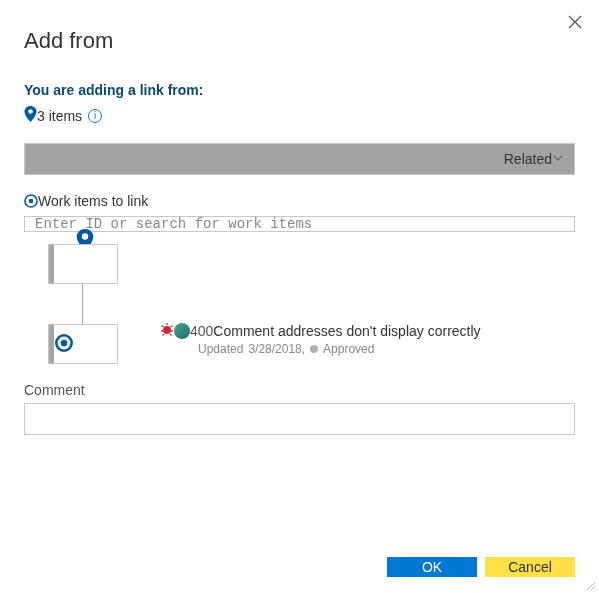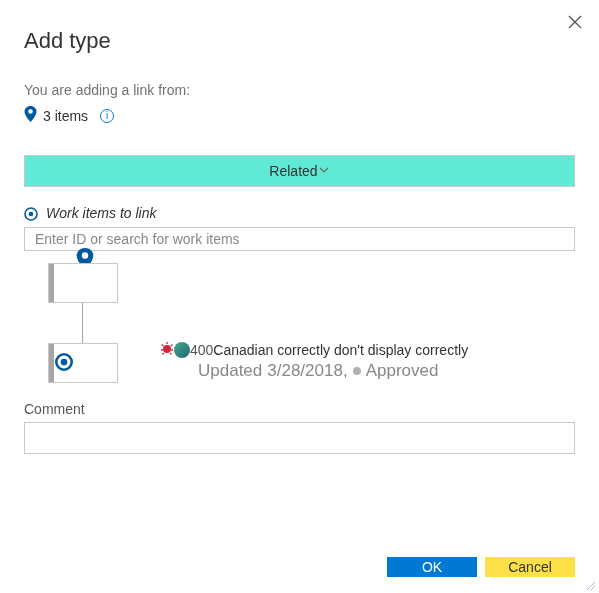--- a/index.html
+++ b/index.html
@@ -30,28 +30,28 @@
     justify-content: center;
   }
   h1 {
     font-size: 22px;
     font-weight: 400;
     margin: 8px 0 28px 0;
     color: #333;
   }
   .intro {
     font-size: 14px;
-    color: #737373;
+    color: #0c4a6e;
     margin-bottom: 8px;
+    font-weight: bold;
   }
   .from-row {
     display: flex;
     align-items: center;
-    gap: 6px;
-    margin-bottom: 30px;
+    margin-bottom: 18px;
   }
   .pin-icon {
     color: #005a9e;
   }
   .items-count {
     font-size: 14px;
     color: #333;
   }
   .info-icon {
     width: 14px;
@@ -71,54 +71,53 @@
     margin-bottom: 5px;
   }
   .select-wrap {
     position: relative;
     margin-bottom: 18px;
   }
   .select-box {
     width: 100%;
     height: 32px;
     border: 1px solid #c8c8c8;
-    padding: 0 26px;
-    font-size: 14px;
-    display: flex;
-    align-items: center;
-    justify-content: center;
+    padding: 0 10px;
+    font-size: 14px;
+    display: flex;
+    align-items: center;
+    justify-content: flex-end;
     cursor: pointer;
-    background: #5eead4;
+    background: #a3a3a3;
   }
   .chevron {
     color: #666;
   }
   .section-header {
     display: flex;
-    align-items: flex-end;
-    gap: 8px;
+    align-items: center;
     margin-bottom: 6px;
-    font-style: italic;
   }
   .target-icon-sm {
     width: 14px;
     height: 14px;
     display:inline-flex;
     align-items:center;
     justify-content:center;
     color:#005a9e;
   }
   .text-input {
     width: 100%;
-    height: 24px;
+    height: 16px;
     border: 1px solid #c8c8c8;
     padding: 0 10px;
     font-size: 14px;
     color: #333;
     outline: none;
+    font-family: Liberation Mono, monospace;
   }
   .text-input::placeholder { color: #888; }
   .tree-area {
     margin: 12px 0 18px 18px;
     position: relative;
     height: 120px;
   }
   .node-box {
     width: 70px;
     height: 40px;
@@ -168,21 +167,21 @@
   .avatar {
     width: 16px;
     height: 16px;
     border-radius: 50%;
     background: linear-gradient(135deg,#4a8 0%, #267 100%);
     display:inline-block;
   }
   .wi-id { color: #555; }
   .wi-title { color: #333; }
   .linked-meta {
-    font-size: 17px;
+    font-size: 12px;
     color: #888;
     margin-top: 3px;
     margin-left: 38px;
     display:flex;
     align-items:center;
     gap:5px;
   }
   .state-dot {
     width:8px; height:8px; border-radius:50%;
     background:#b2b2b2;
@@ -230,21 +229,21 @@
 <body>
 
 <div class="dialog">
 
   <div class="close-btn">
     <svg width="14" height="14" viewBox="0 0 14 14">
         <path d="M1 1 L13 13 M13 1 L1 13" stroke="currentColor" stroke-width="1.2" fill="none"></path>
       </svg>
   </div>
 
-  <h1>Add type</h1>
+  <h1>Add from</h1>
 
   <div class="intro">You are adding a link from:</div>
 
   <div class="from-row">
     <span class="pin-icon">
       <svg width="13" height="16" viewBox="0 0 13 16">
           <path d="M6.5 0 C3 0 0.5 2.5 0.5 5.5 C0.5 10 6.5 16 6.5 16 S12.5 10 12.5 5.5 C12.5 2.5 10 0 6.5 0 Z" fill="#005a9e"></path>
           <circle cx="6.5" cy="5.5" r="2.3" fill="#fff"></circle>
         </svg>
     </span>
@@ -298,21 +297,21 @@
     <div class="linked-item">
       <div class="linked-title-row">
         <span class="bug-icon">
           <svg width="14" height="14" viewBox="0 0 14 14">
               <circle cx="7" cy="8" r="4" fill="#cc293d"></circle>
               <path d="M7 3 L7 1 M3.5 5 L1.5 3.5 M10.5 5 L12.5 3.5 M3 9 L1 9 M11 9 L13 9 M4 12 L2.5 13.5 M10 12 L11.5 13.5" stroke="#cc293d" stroke-width="1.3"></path>
             </svg>
         </span>
         <span class="avatar"></span>
         <span class="wi-id">400</span>
-        <span class="wi-title">Canadian correctly don't display correctly</span>
+        <span class="wi-title">Comment addresses don't display correctly</span>
       </div>
       <div class="linked-meta">
         <span>Updated</span>
         <span>3/28/2018,</span>
         <span class="state-dot"></span>
         <span>Approved</span>
       </div>
     </div>
   </div>
 

